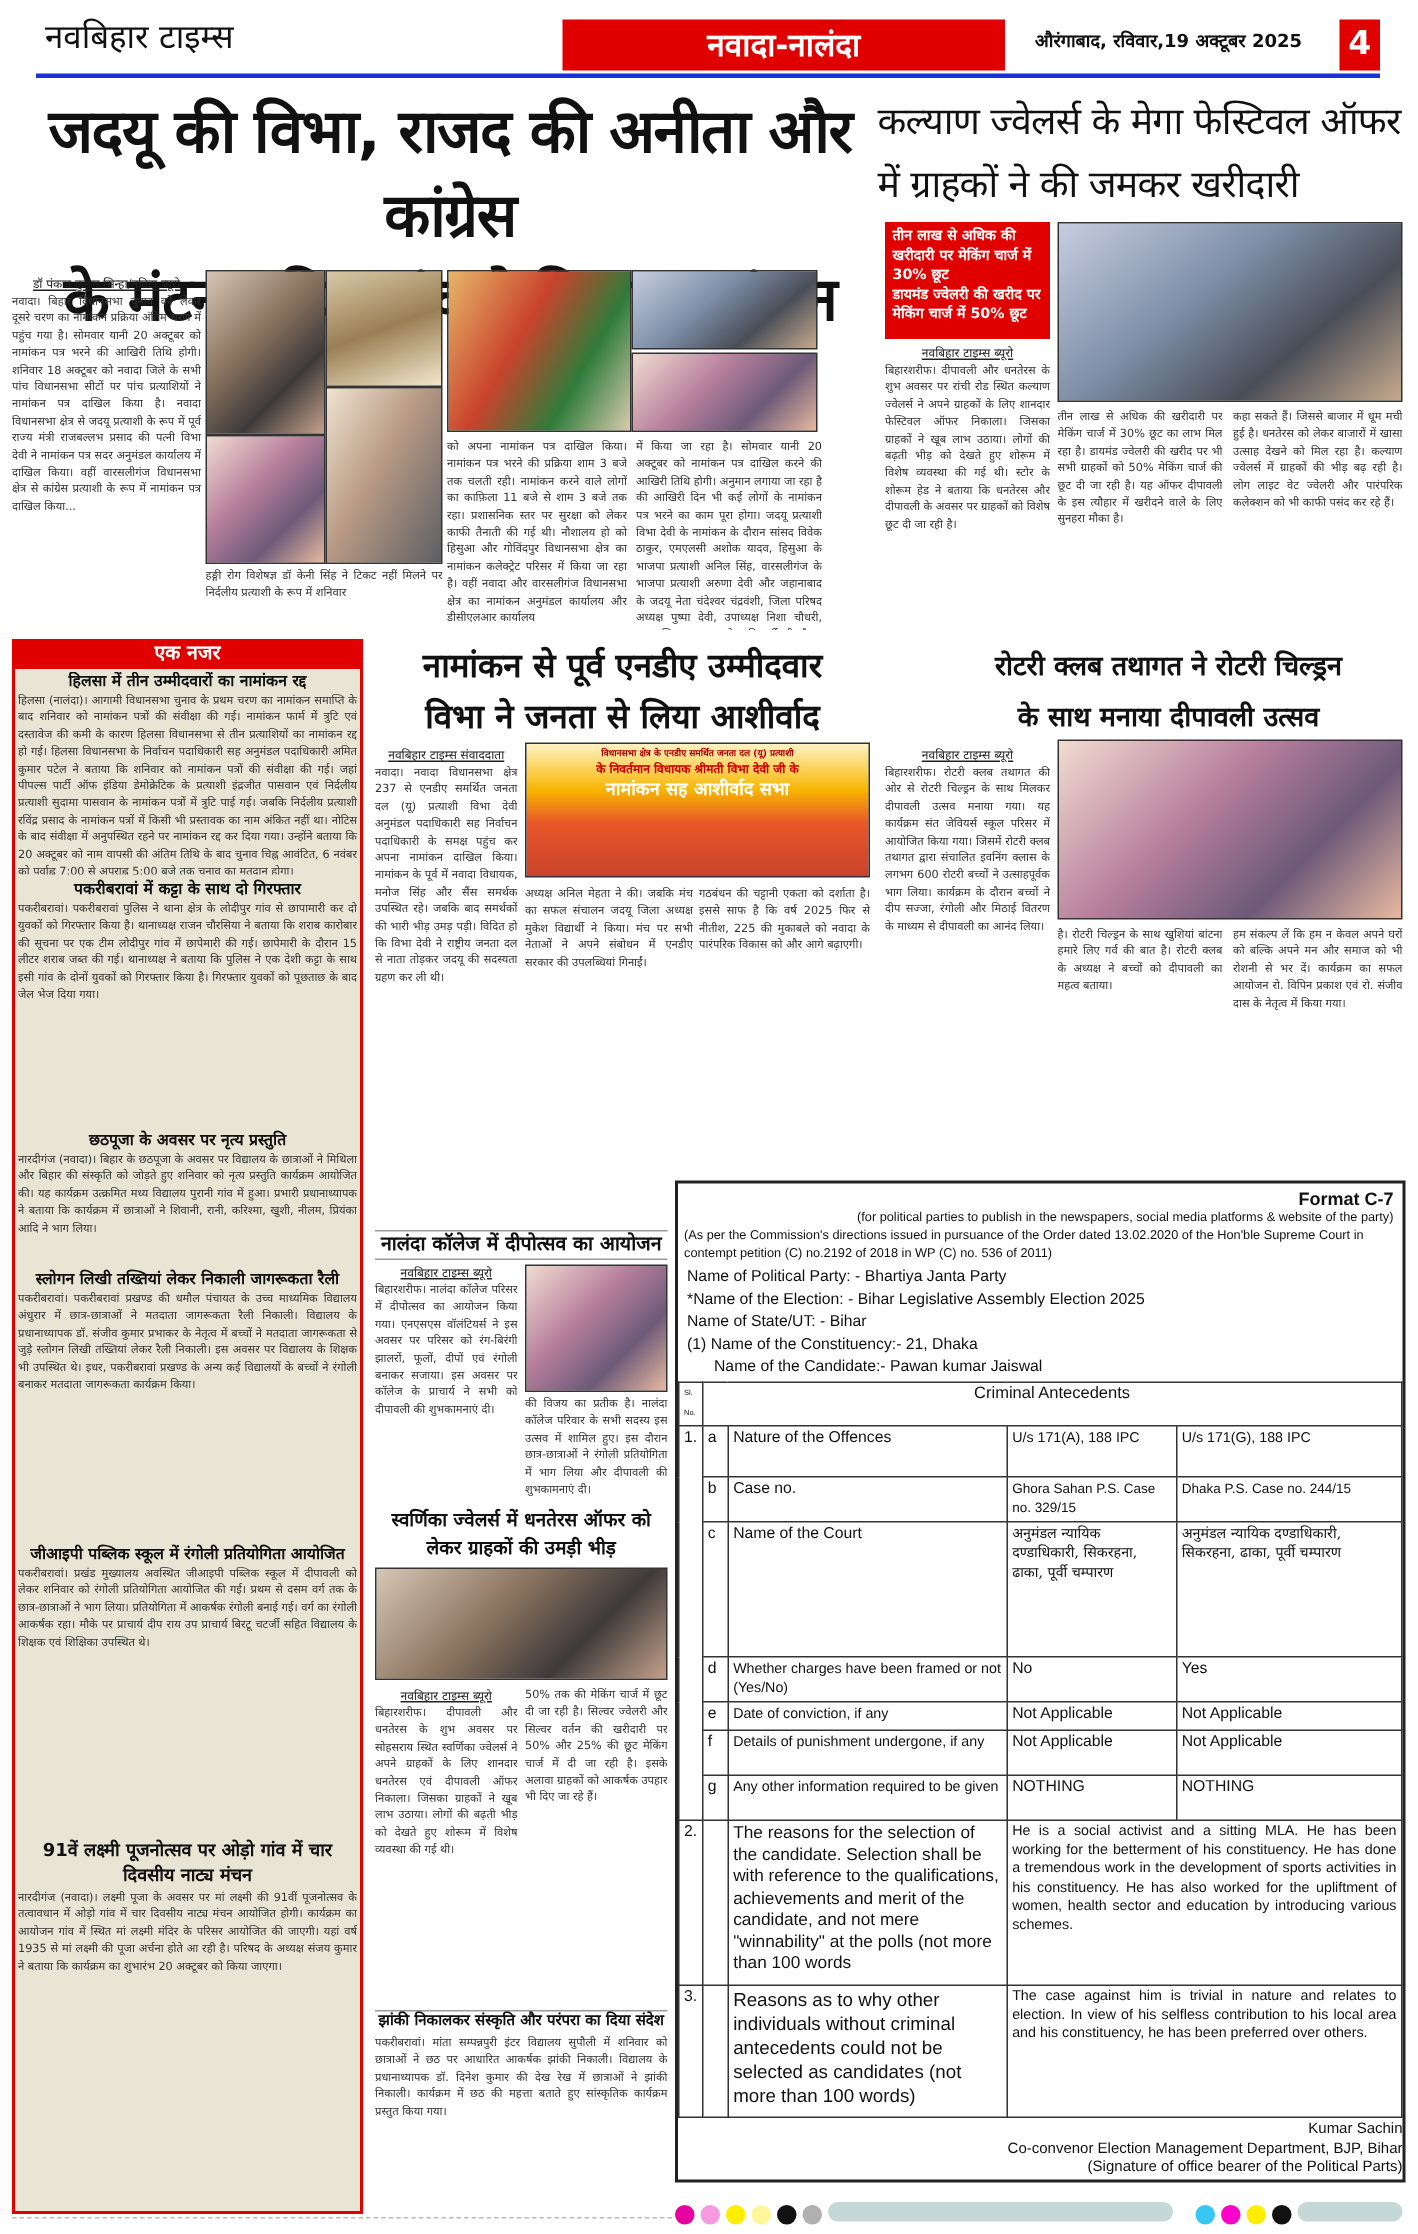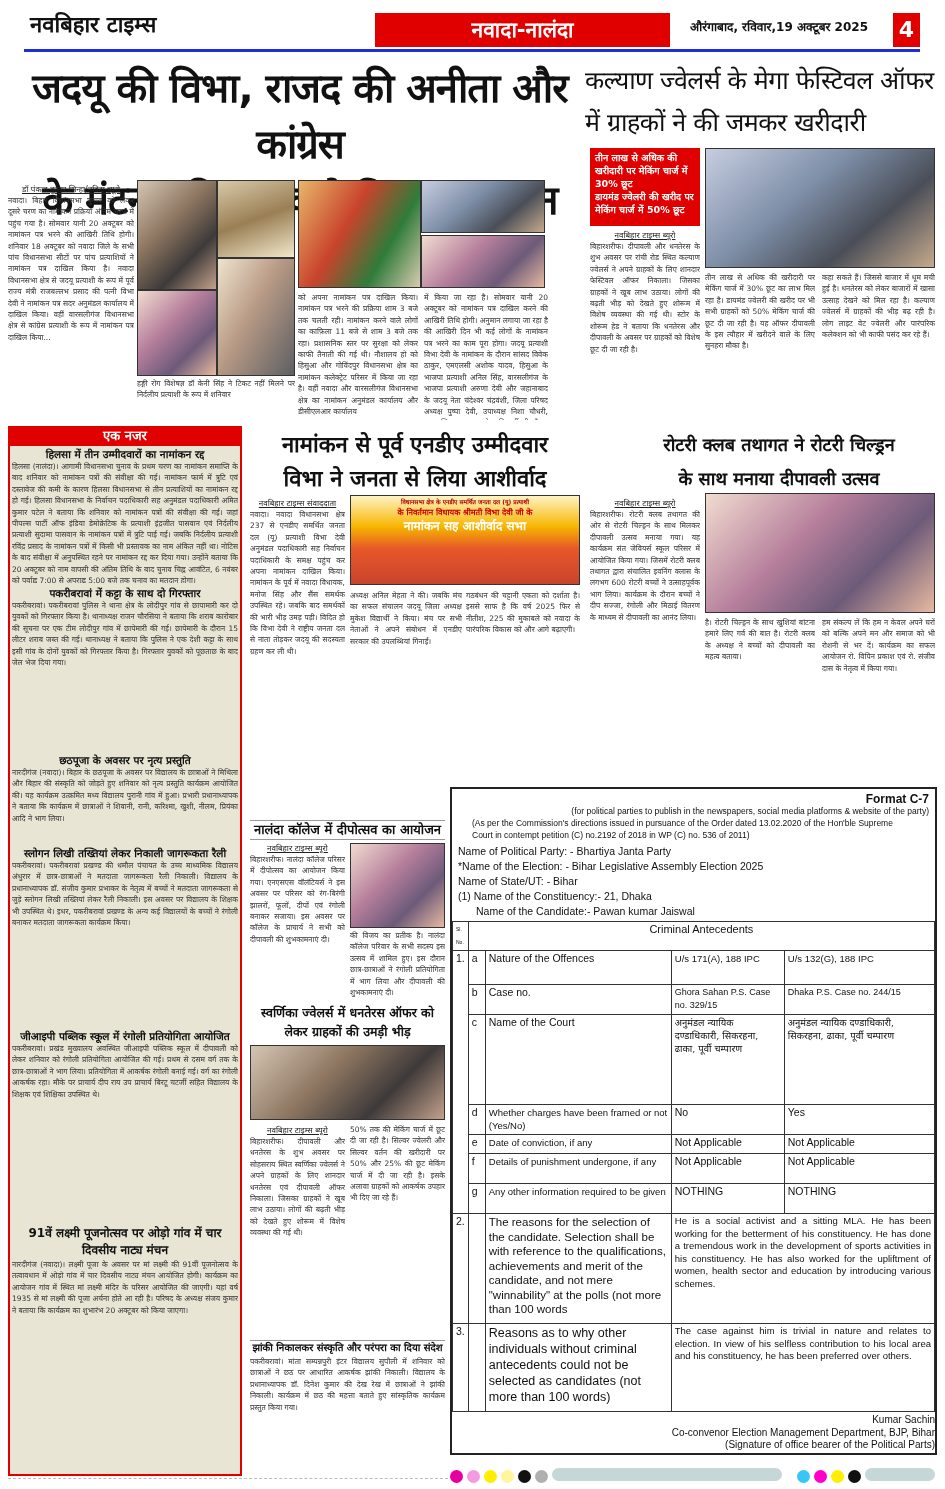--- a/index.html
+++ b/index.html
@@ -1,18 +1,18 @@
 <!DOCTYPE html>
 <html><head>
 <meta charset="utf-8">
 <style>
 *{box-sizing:border-box;margin:0;padding:0}
 body{width:945px;height:1489px;background:#fff;font-family:"DejaVu Sans",sans-serif;color:#111;position:relative;overflow:hidden}
 .abs{position:absolute}
-.mast-title{left:30px;top:8px;font-size:22px;font-weight:bold;font-family:"DejaVu Serif",serif}
+.mast-title{left:30px;top:8px;font-size:22px;font-weight:normal;font-family:"DejaVu Serif",serif}
 .mast-section{left:375px;top:13px;width:295px;height:34px;background:#e00000;color:#fff;font-size:21px;font-weight:bold;text-align:center;line-height:34px}
 .mast-date{left:690px;top:18px;font-size:12px;font-weight:bold}
 .mast-page{left:893px;top:13px;width:27px;height:34px;background:#e00000;color:#fff;font-size:22px;font-weight:bold;text-align:center;line-height:34px}
 .mast-rule{left:24px;top:49px;width:896px;height:3px;background:#1a2fd6}
 .h1{left:20px;top:60px;width:560px;font-size:40px;font-weight:bold;text-align:center;line-height:56px;letter-spacing:-1px}
 .h1b{left:585px;top:60px;width:350px;font-size:25px;font-weight:normal;text-align:left;line-height:42px;letter-spacing:-.5px}
 .col-text{font-size:7.5px;line-height:11.4px;color:#333;text-align:justify;overflow:hidden}
 .byline{font-size:8px;font-weight:normal;text-decoration:underline;text-align:center;color:#222}
 .photo{background:linear-gradient(135deg,#8a8f86,#c9b8a2 40%,#6d6a5f 70%,#b4a890);border:1px solid #333}
 .photo.p2{background:linear-gradient(160deg,#d8c9a8,#9a7f55 50%,#f2e8cc)}
@@ -131,21 +131,21 @@
 <div class="abs byline" style="left:250px;top:1124px;width:95px">नवबिहार टाइम्स ब्यूरो</div>
 <div class="abs col-text" style="left:250px;top:1136px;width:95px;height:200px">बिहारशरीफ। दीपावली और धनतेरस के शुभ अवसर पर सोहसराय स्थित स्वर्णिका ज्वेलर्स ने अपने ग्राहकों के लिए शानदार धनतेरस एवं दीपावली ऑफर निकाला। जिसका ग्राहकों ने खूब लाभ उठाया। लोगों की बढ़ती भीड़ को देखते हुए शोरूम में विशेष व्यवस्था की गई थी।</div>
 <div class="abs col-text" style="left:350px;top:1124px;width:95px;height:212px">50% तक की मेकिंग चार्ज में छूट दी जा रही है। सिल्वर ज्वेलरी और सिल्वर वर्तन की खरीदारी पर 50% और 25% की छूट मेकिंग चार्ज में दी जा रही है। इसके अलावा ग्राहकों को आकर्षक उपहार भी दिए जा रहे हैं।</div>
 
 <div class="abs h2" style="left:250px;top:1340px;width:195px;font-size:10px;line-height:14px;border-top:1px solid #999">झांकी निकालकर संस्कृति और परंपरा का दिया संदेश</div>
 <div class="abs col-text" style="left:250px;top:1356px;width:195px;height:115px">पकरीबरावां। मांता सम्पन्नपुरी इंटर विद्यालय सुपौली में शनिवार को छात्राओं ने छठ पर आधारित आकर्षक झांकी निकाली। विद्यालय के प्रधानाध्यापक डॉ. दिनेश कुमार की देख रेख में छात्राओं ने झांकी निकाली। कार्यक्रम में छठ की महत्ता बताते हुए सांस्कृतिक कार्यक्रम प्रस्तुत किया गया।</div>
 
 <div class="abs format ft-small">
   <div style="text-align:right;font-size:12px;font-weight:bold;padding:3px 6px 0 0">Format C-7</div>
   <div style="text-align:right;font-size:8.5px;padding:0 6px 0 0">(for political parties to publish in the newspapers, social media platforms &amp; website of the party)</div>
-  <div style="font-size:8.5px;line-height:12px;padding:1px 20px">(As per the Commission's directions issued in pursuance of the Order dated 13.02.2020 of the Hon'ble Supreme Court in contempt petition (C) no.2192 of  2018 in WP (C) no. 536 of 2011)</div>
+  <div style="font-size:8.5px;line-height:12px;padding:1px 4px">(As per the Commission's directions issued in pursuance of the Order dated 13.02.2020 of the Hon'ble Supreme Court in contempt petition (C) no.2192 of  2018 in WP (C) no. 536 of 2011)</div>
   <div style="font-size:10.5px;line-height:15px;padding:2px 6px 2px 6px">
     <div>Name of Political Party: - Bhartiya Janta Party</div>
     <div>*Name of the Election: - Bihar Legislative Assembly Election 2025</div>
     <div>Name of State/UT: - Bihar</div>
     <div>(1) Name of the Constituency:- 21, Dhaka</div>
     <div style="padding-left:18px">Name of the Candidate:- Pawan kumar Jaiswal</div>
   </div>
   <table class="crim">
     <colgroup>
         <col style="width:13px">
@@ -157,21 +157,21 @@
     <tbody>
         <tr>
       <td style="font-size:5px">Sl. No.</td>
       <td colspan="4" style="text-align:center;font-size:11px">Criminal Antecedents</td>
     </tr>
     <tr style="height:34px">
       <td rowspan="7">1.</td>
       <td>a</td>
       <td>Nature of the Offences</td>
       <td style="font-size:9.5px">U/s 171(A), 188 IPC</td>
-      <td style="font-size:9.5px">U/s 132(G), 188 IPC</td>
+      <td style="font-size:9.5px">U/s 171(G), 188 IPC</td>
     </tr>
     <tr style="height:30px">
       <td>b</td>
       <td>Case no.</td>
       <td style="font-size:9px">Ghora Sahan P.S.  Case no. 329/15</td>
       <td style="font-size:9px">Dhaka P.S.  Case no. 244/15</td>
     </tr>
     <tr style="height:90px">
       <td>c</td>
       <td>Name of the Court</td>

